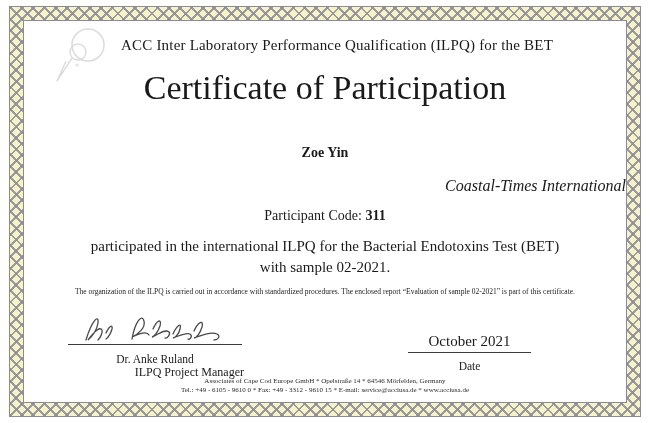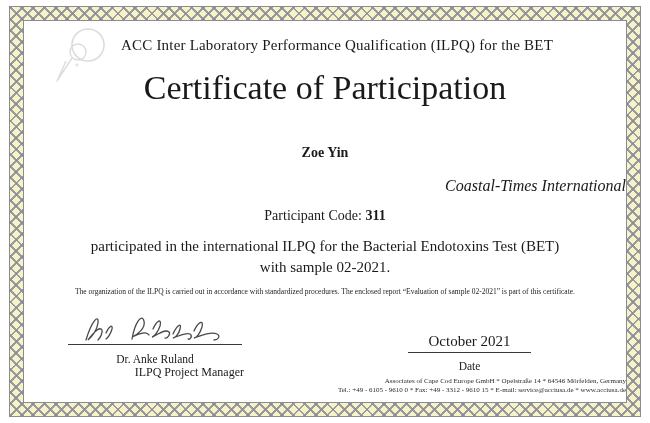--- a/index.html
+++ b/index.html
@@ -43,21 +43,21 @@
   .sig-block{position:absolute;left:42px;top:289px;width:178px;text-align:center;}
   .sig-svg{display:block;margin:0 auto;width:150px;height:34px;}
   .sig-line{border-top:1.5px solid #3a3a3a;margin:0 2px;}
   .sig-name{font-size:11.5px;margin-top:8px;}
   .sig-role{font-size:12px;text-align:right;}
   .date-block{position:absolute;left:378px;top:312px;width:135px;text-align:center;}
   .date-val{font-size:15px;padding-bottom:2px;}
   .date-line{border-top:1.5px solid #3a3a3a;margin:0 6px;}
   .date-label{font-size:11.5px;margin-top:7px;}
   .footer{
-    position:absolute;left:0;right:0;top:356px;text-align:right;
+    position:absolute;left:0;right:0;top:356px;text-align:center;
     font-size:7px;line-height:9px;color:#2a2a2a;
   }
 </style>
 </head>
 <body>
 
 <div class="band">
   <div class="inner">
 
     <svg class="logo" viewBox="0 0 64 68" fill="none" xmlns="http://www.w3.org/2000/svg">

